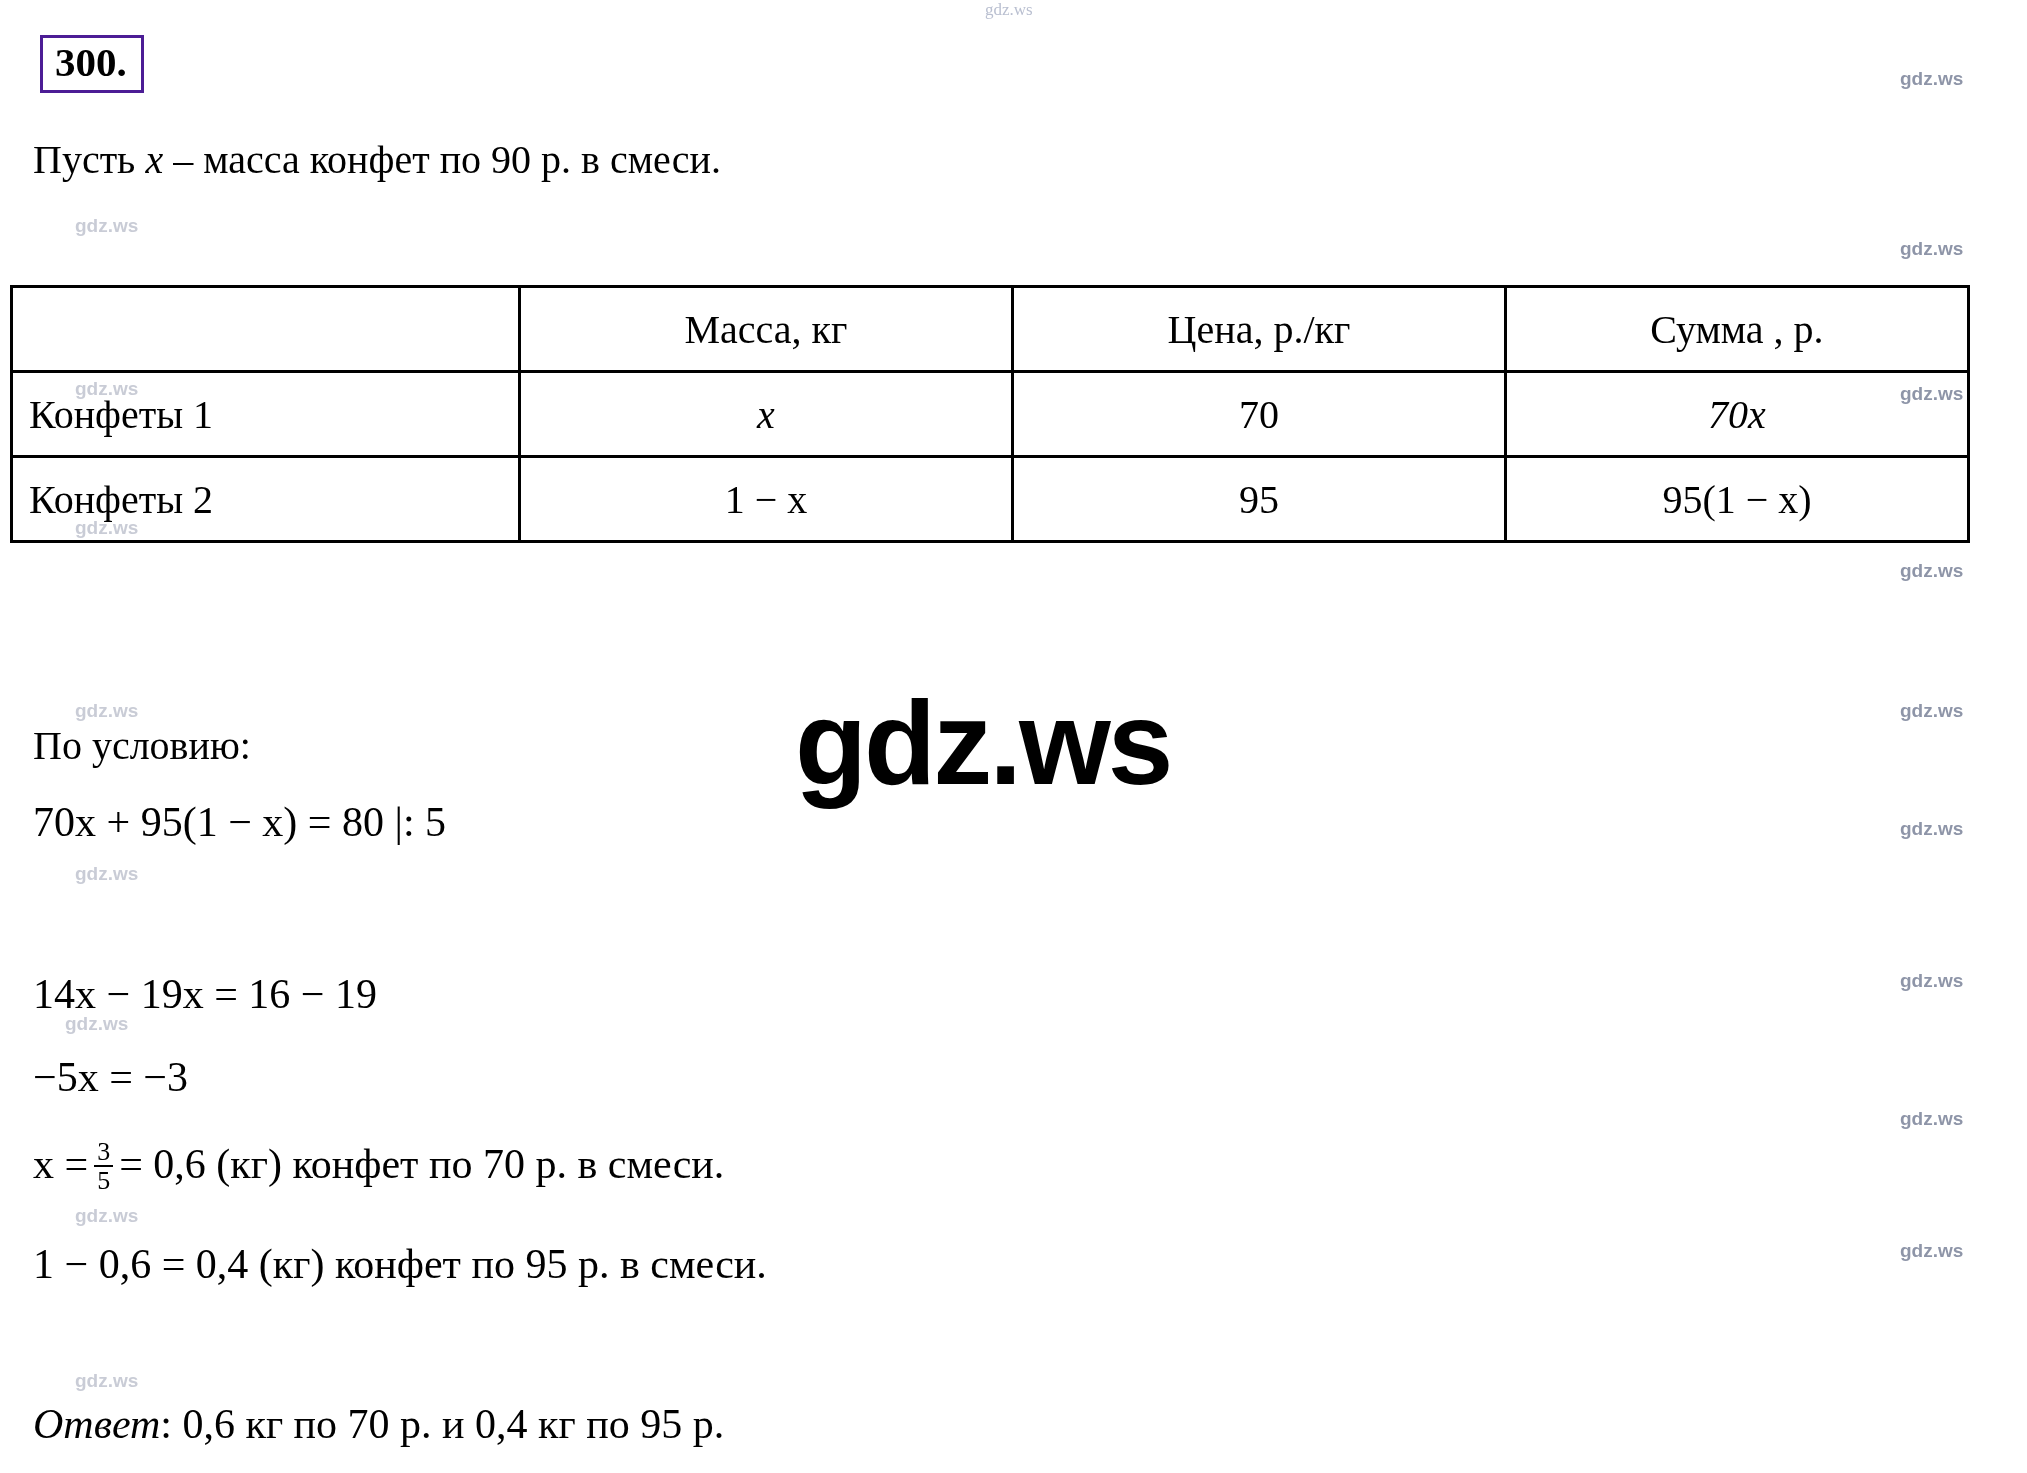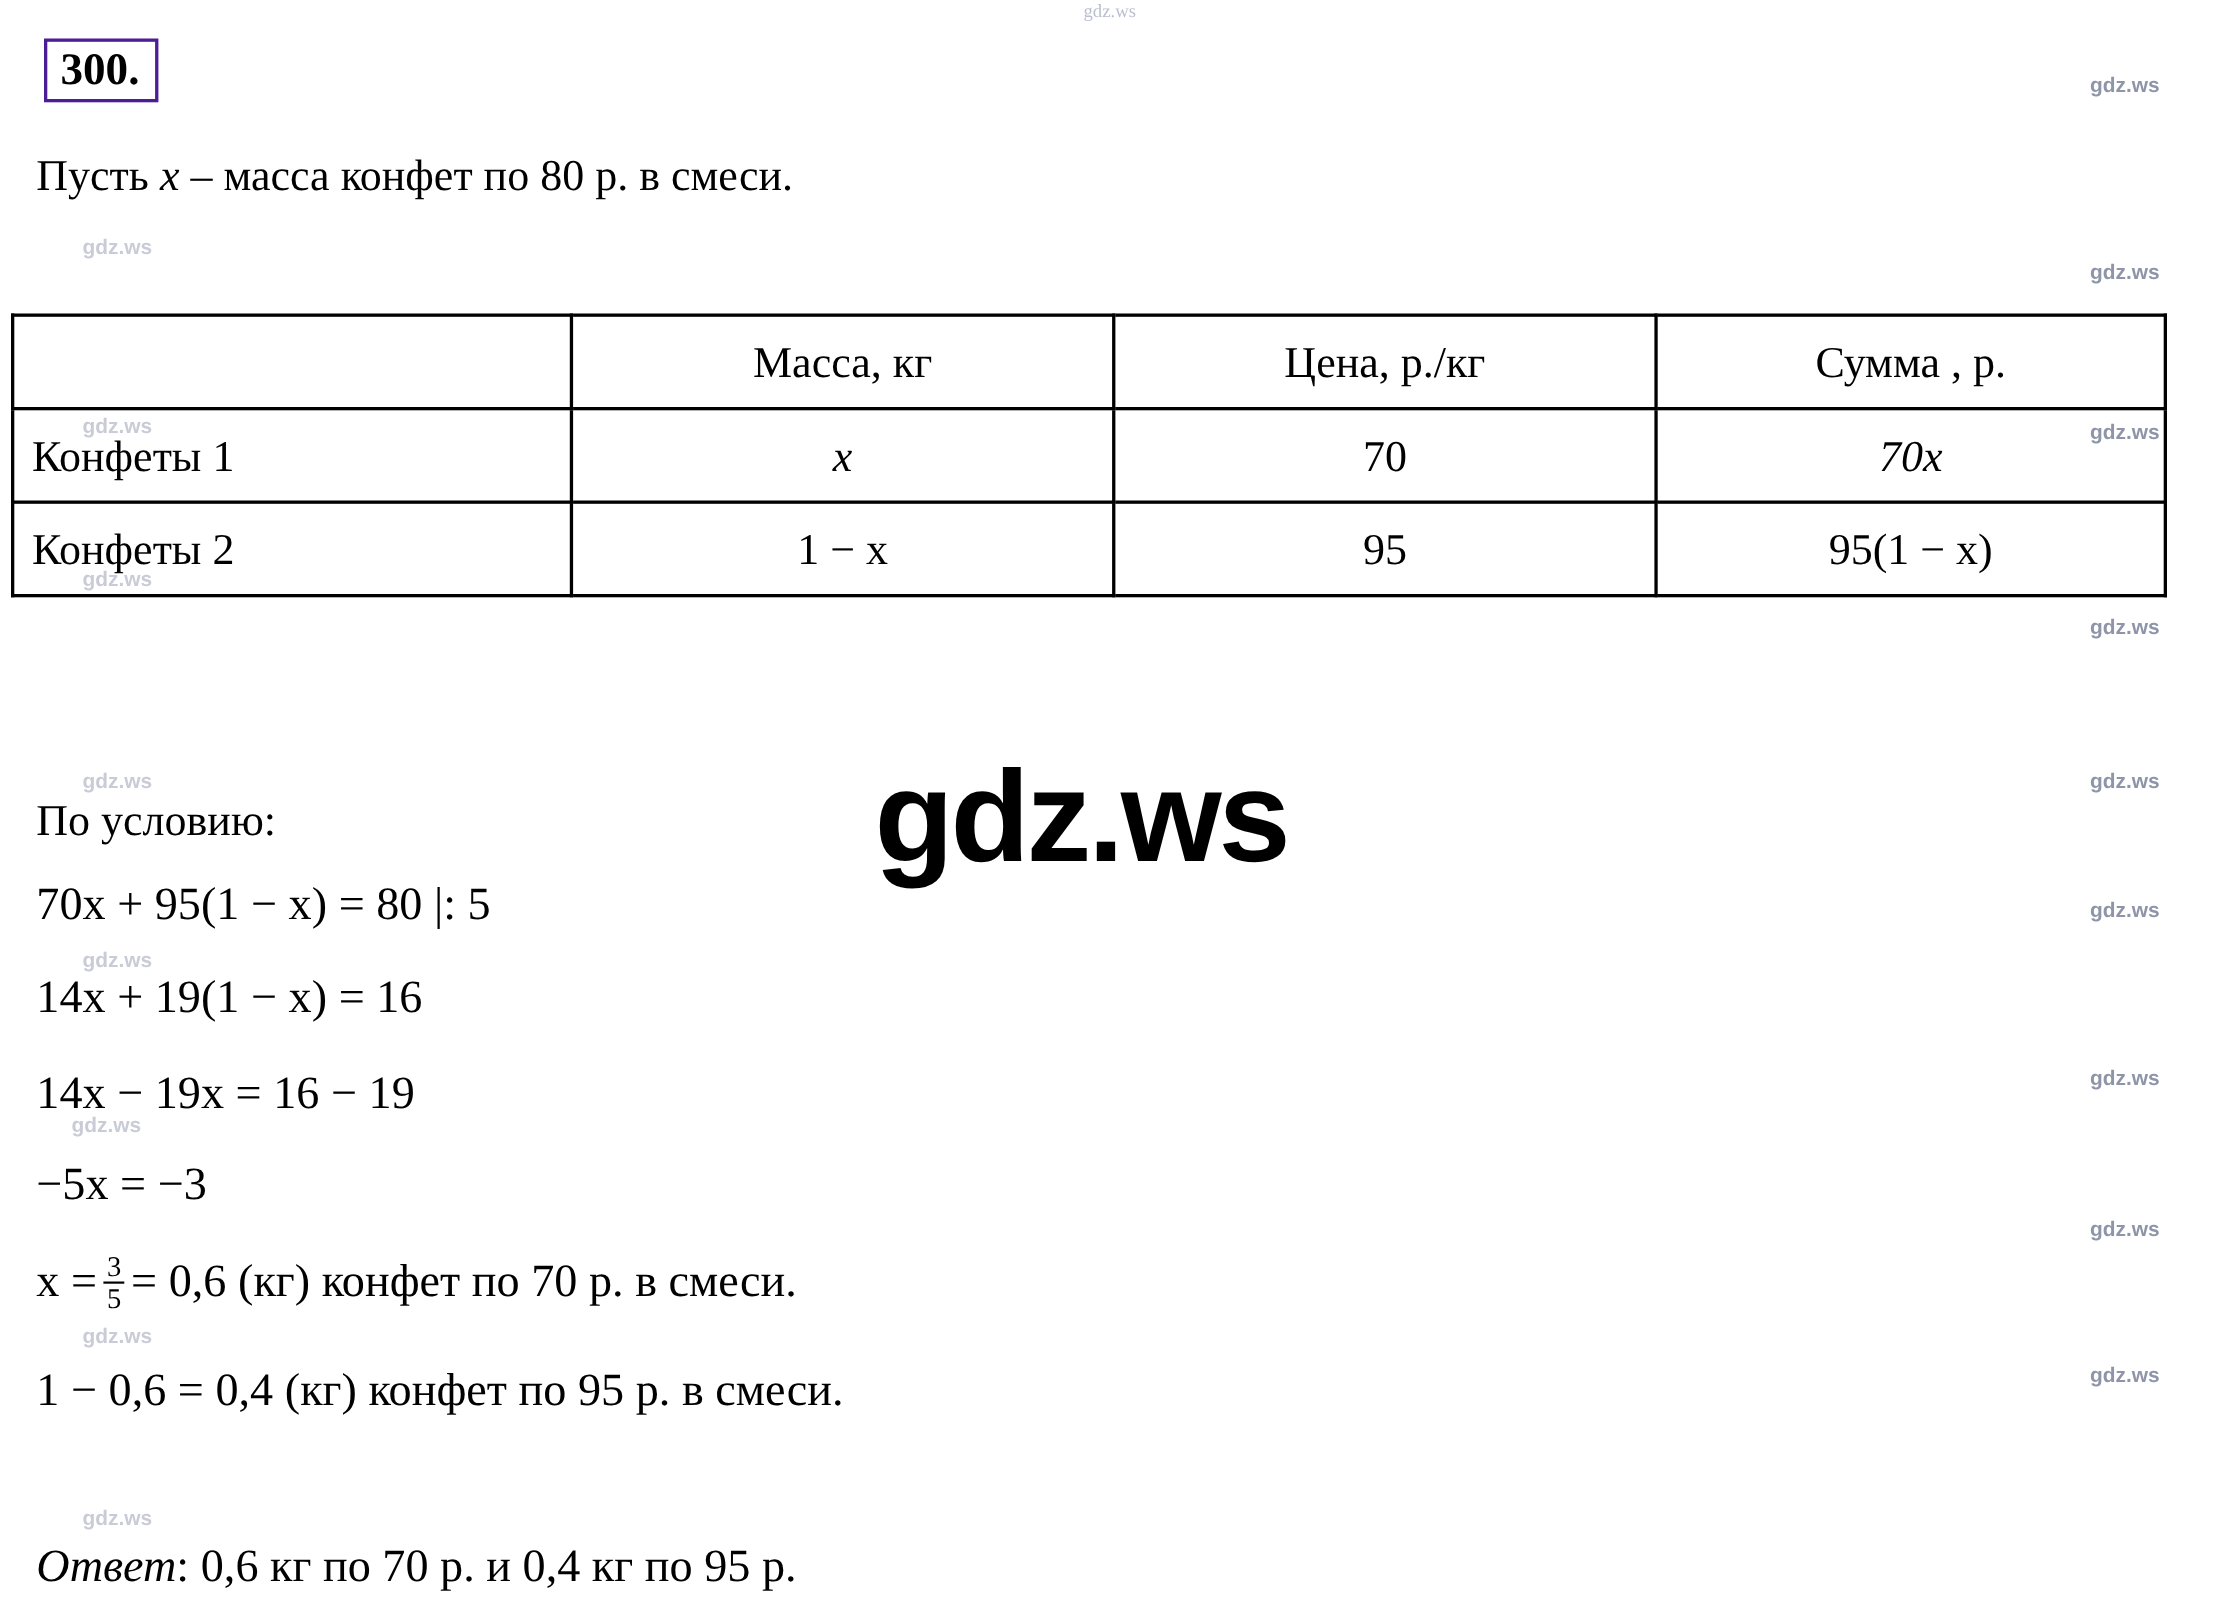--- a/index.html
+++ b/index.html
@@ -155,21 +155,21 @@
   <div class="wm" style="left:75px; top:863px;">gdz.ws</div>
   <div class="wm" style="left:65px; top:1013px;">gdz.ws</div>
   <div class="wm" style="left:75px; top:1205px;">gdz.ws</div>
   <div class="wm" style="left:75px; top:1370px;">gdz.ws</div>
 
   <div class="wm-big" style="left:795px; top:675px;">gdz.ws</div>
 
   <div class="task-num">300.</div>
 
   <div class="line" style="left:33px; top:137px;">
-    <span>Пусть </span><span class="it">x</span><span> – масса конфет по 80 р. в смеси.</span>
+    <span>Пусть </span><span class="it">x</span><span> – масса конфет по 90 р. в смеси.</span>
   </div>
 
   <table class="tbl">
     <tbody>
         <tr>
       <td class="c1"></td>
       <td class="c2">Масса, кг</td>
       <td class="c3">Цена, р./кг</td>
       <td class="c4">Сумма , р.</td>
     </tr>
@@ -184,21 +184,20 @@
       <td class="c2">1 − x</td>
       <td class="c3">95</td>
       <td class="c4">95(1 − x)</td>
     </tr>
   </tbody>
     </table>
 
   <div class="line" style="left:33px; top:723px;">По условию:</div>
 
   <div class="eq" style="left:33px; top:798px;">70x + 95(1 − x) = 80  |: 5</div>
-  <div class="eq" style="left:33px; top:883px;">14x + 19(1 − x) = 16</div>
   <div class="eq" style="left:33px; top:970px;">14x − 19x = 16 − 19</div>
   <div class="eq" style="left:33px; top:1053px;">−5x = −3</div>
 
   <div class="eq" style="left:33px; top:1140px;">
     <span>x =</span><span class="frac"><span class="num">3</span><span class="den">5</span></span><span>= 0,6 (кг) конфет по 70 р. в смеси.</span>
   </div>
 
   <div class="eq" style="left:33px; top:1240px;">1 − 0,6 = 0,4 (кг) конфет по 95 р. в смеси.</div>
 
   <div class="answer">

